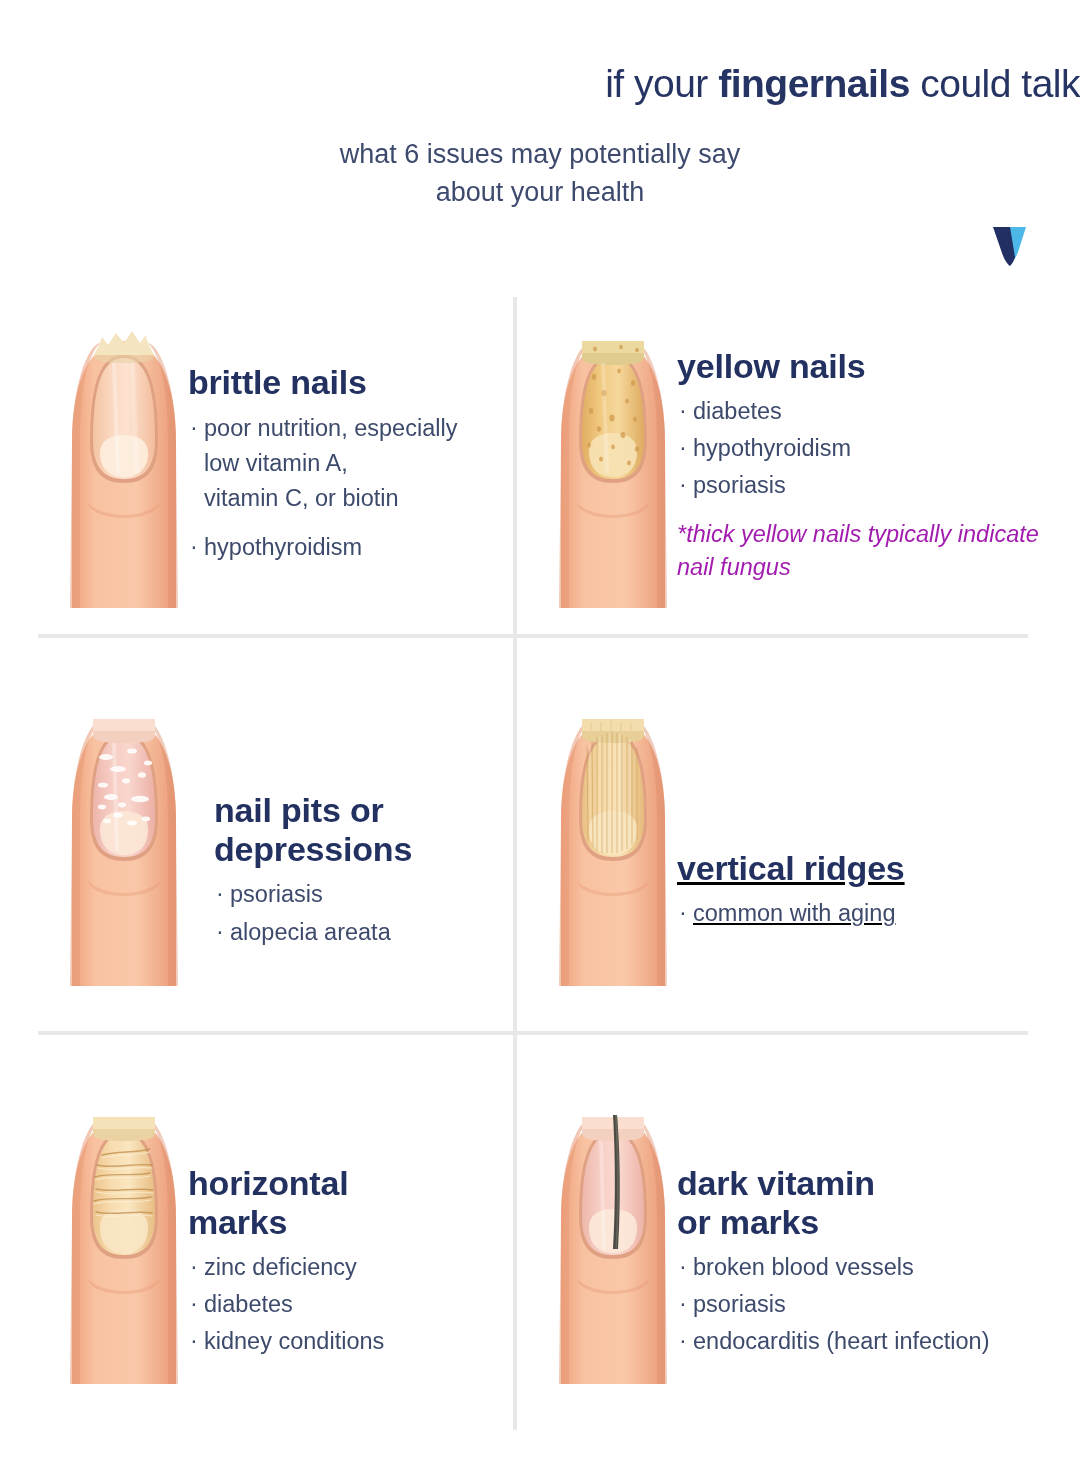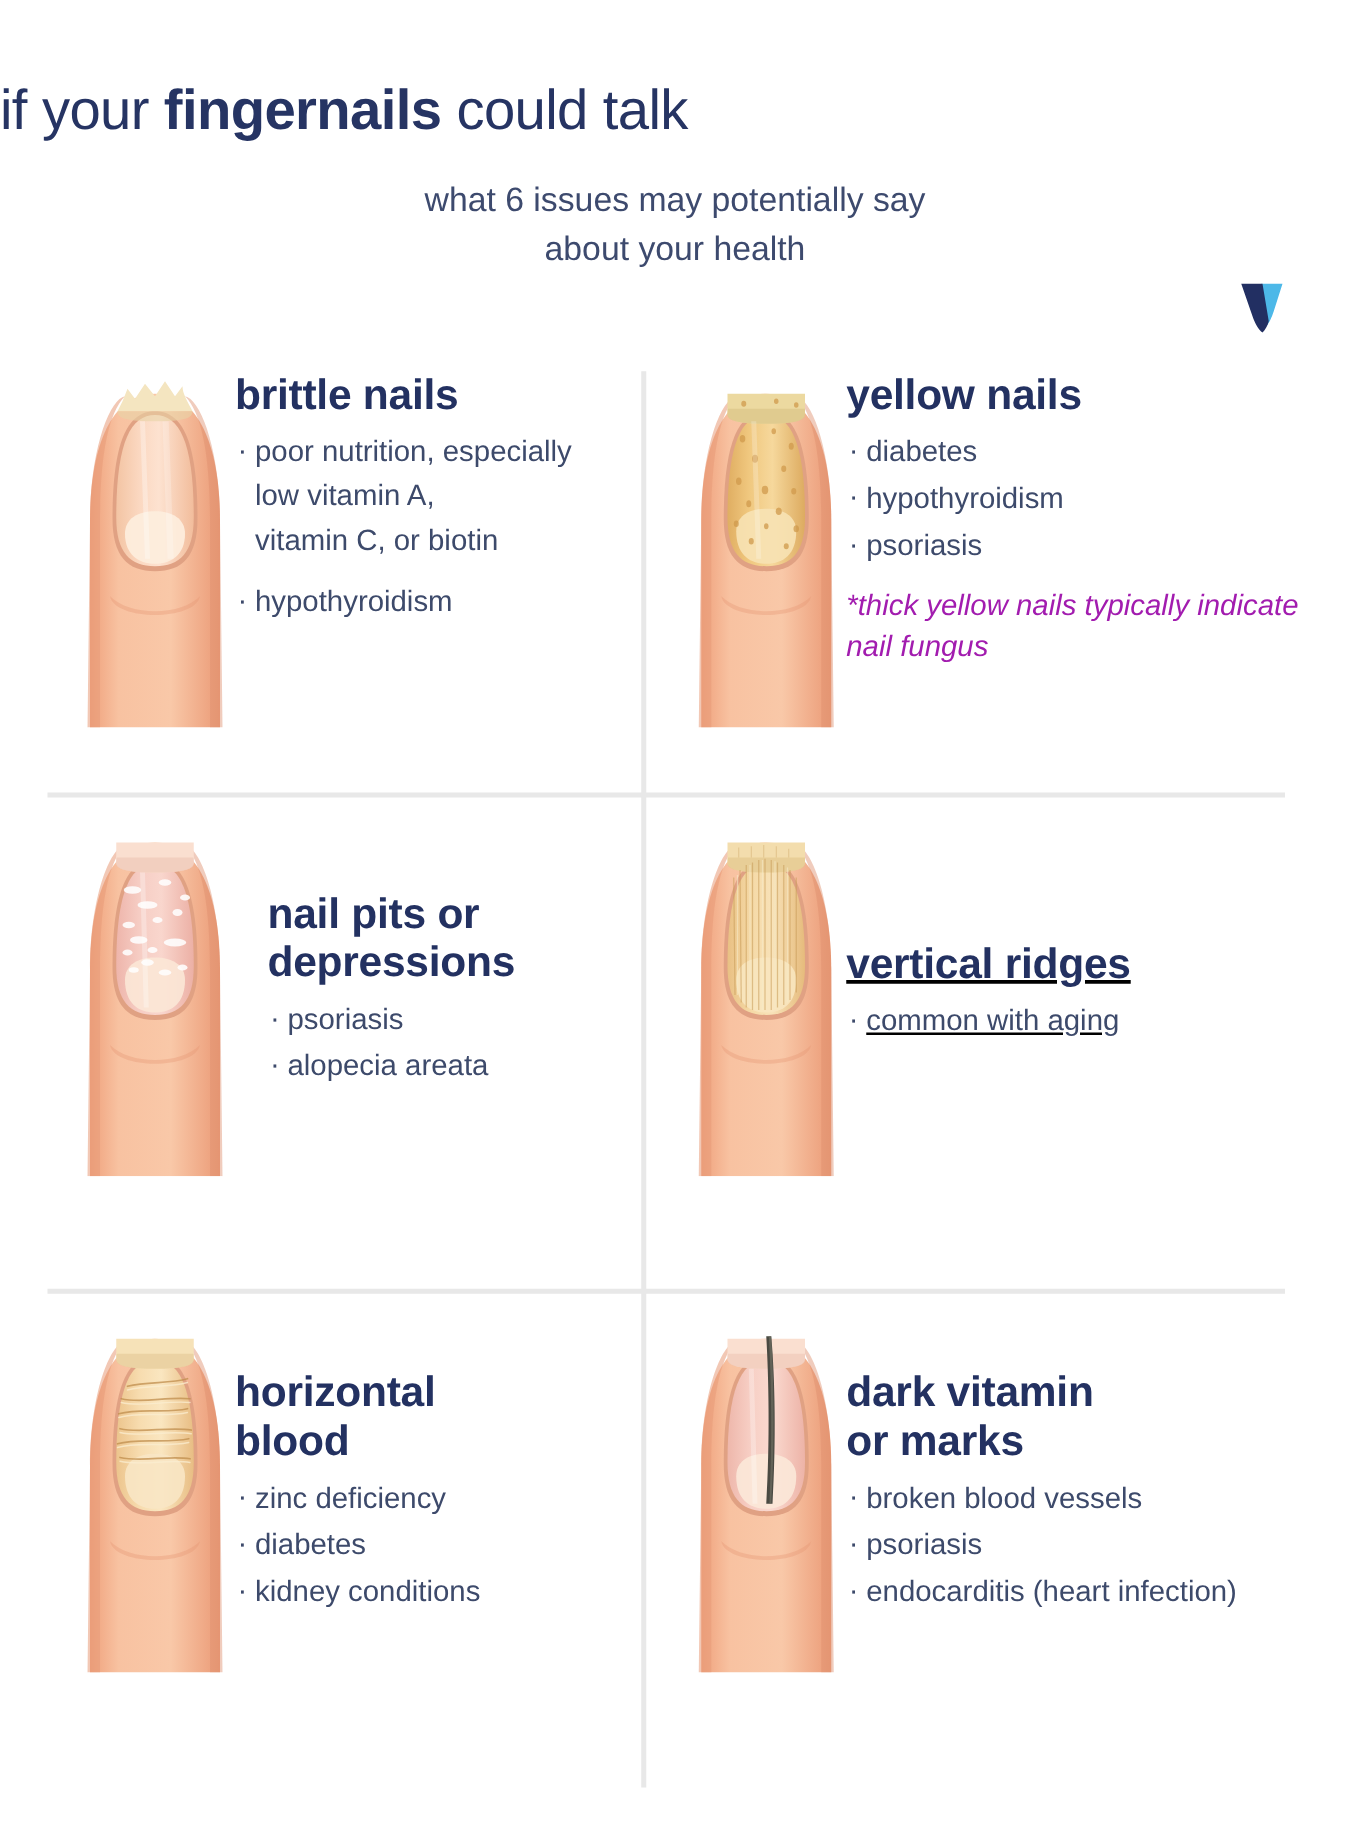--- a/index.html
+++ b/index.html
@@ -16,23 +16,23 @@
     width: 1080px;
     height: 1478px;
     background: #ffffff;
     overflow: hidden;
   }
 
   
   .header { position: absolute; top: 0; left: 0; width: 1080px; }
 
   .title {
-    text-align: left;
+    text-align: right;
     margin-top: 64px;
-    font-size: 45px;
+    font-size: 39px;
     line-height: 1.05;
     color: #263463;
     font-weight: 300;
     letter-spacing: -0.5px;
     white-space: nowrap;
   }
   .title .strong { font-weight: 700; }
 
   .subtitle {
     text-align: center;
@@ -78,21 +78,21 @@
     left: 0;
     width: 1080px;
   }
   .row { display: flex; width: 1080px; }
   .row.r1 { height: 337px; }
   .row.r2 { height: 397px; }
   .row.r3 { height: 399px; }
 
   .cell {
     display: flex;
-    align-items: flex-start;
+    align-items: center;
     position: relative;
   }
   .cell.left  { width: 513px; padding-left: 60px; }
   .cell.right { width: 567px; padding-left: 36px; }
 
   .nail-wrap {
     flex: 0 0 auto;
     position: relative;
   }
 
@@ -441,21 +441,21 @@
               <path d="M36 93 C53 97 74 91 93 94"></path>
               <path d="M34 105 C51 100 72 105 91 101"></path>
               <path d="M36 116 C54 120 75 114 92 117"></path>
             </g>
             <path d="M28 180 C44 196 84 196 100 180 C96 200 32 200 28 180 Z" fill="#e69573" opacity="0.35"></path>
           </svg>
         </div>
         <div class="txt" style="padding-top:42px;">
           <div class="card-title">
             <div>horizontal</div>
-            <div>blood</div>
+            <div>marks</div>
           </div>
           <div class="bullets">
             <div class="bullet">zinc deficiency</div>
             <div class="bullet">diabetes</div>
             <div class="bullet">kidney conditions</div>
           </div>
         </div>
       </div>
 
       <div class="cell right" style="padding-top:22px;">

